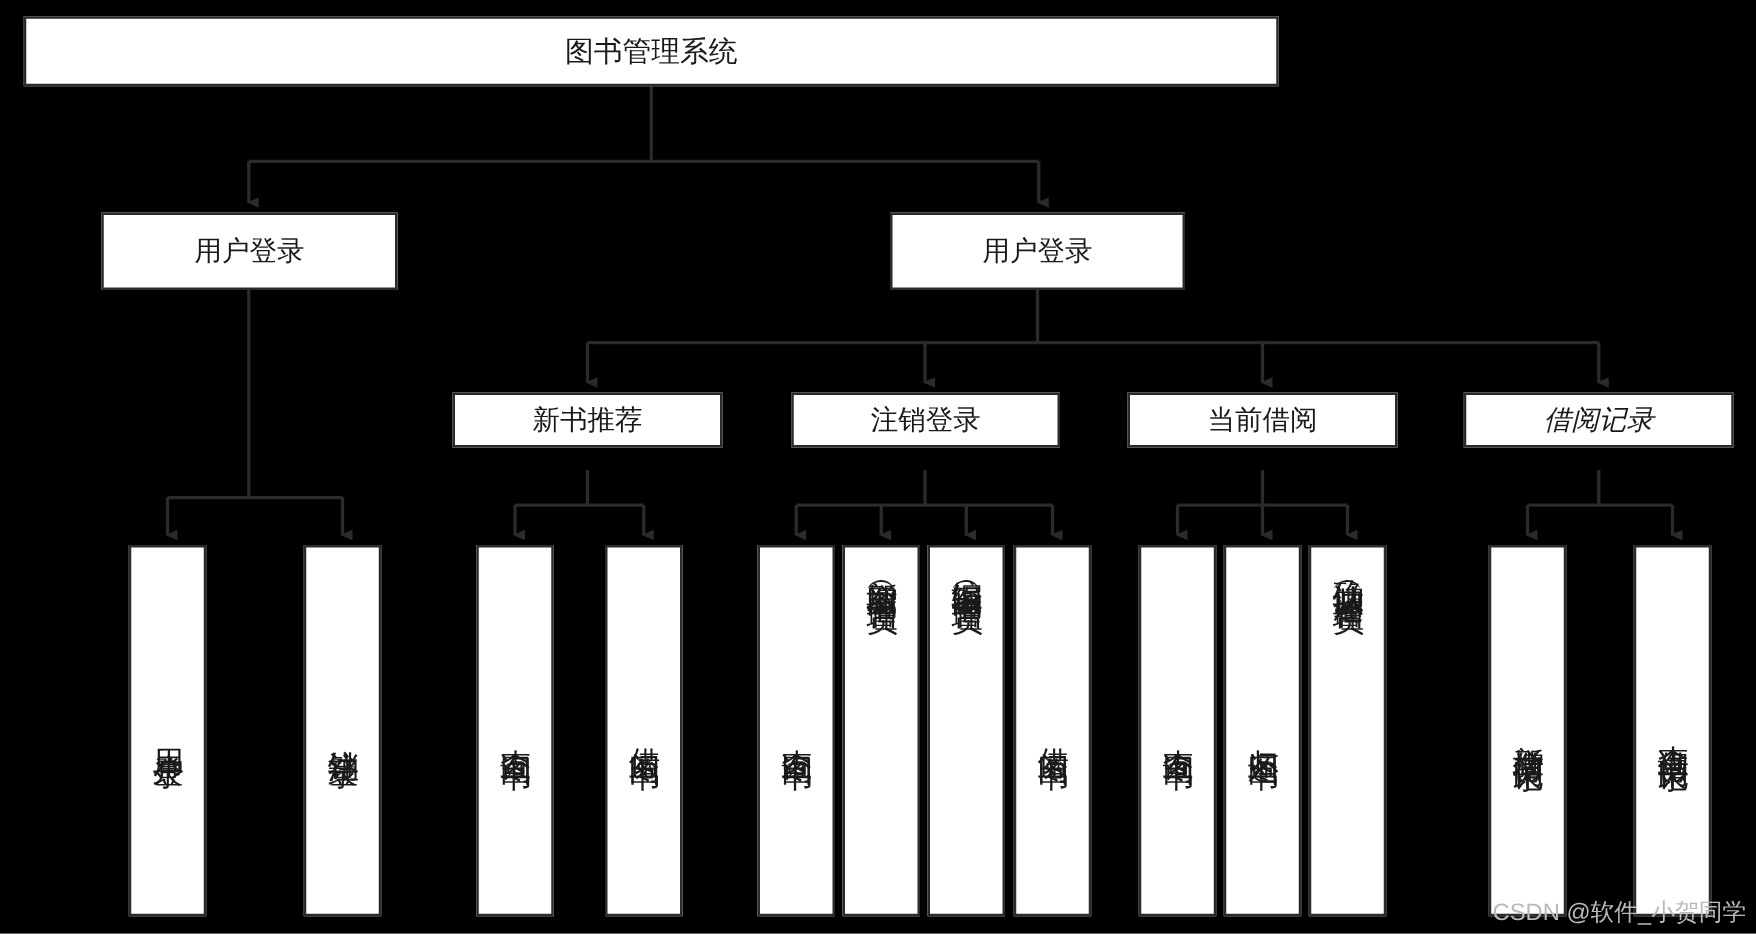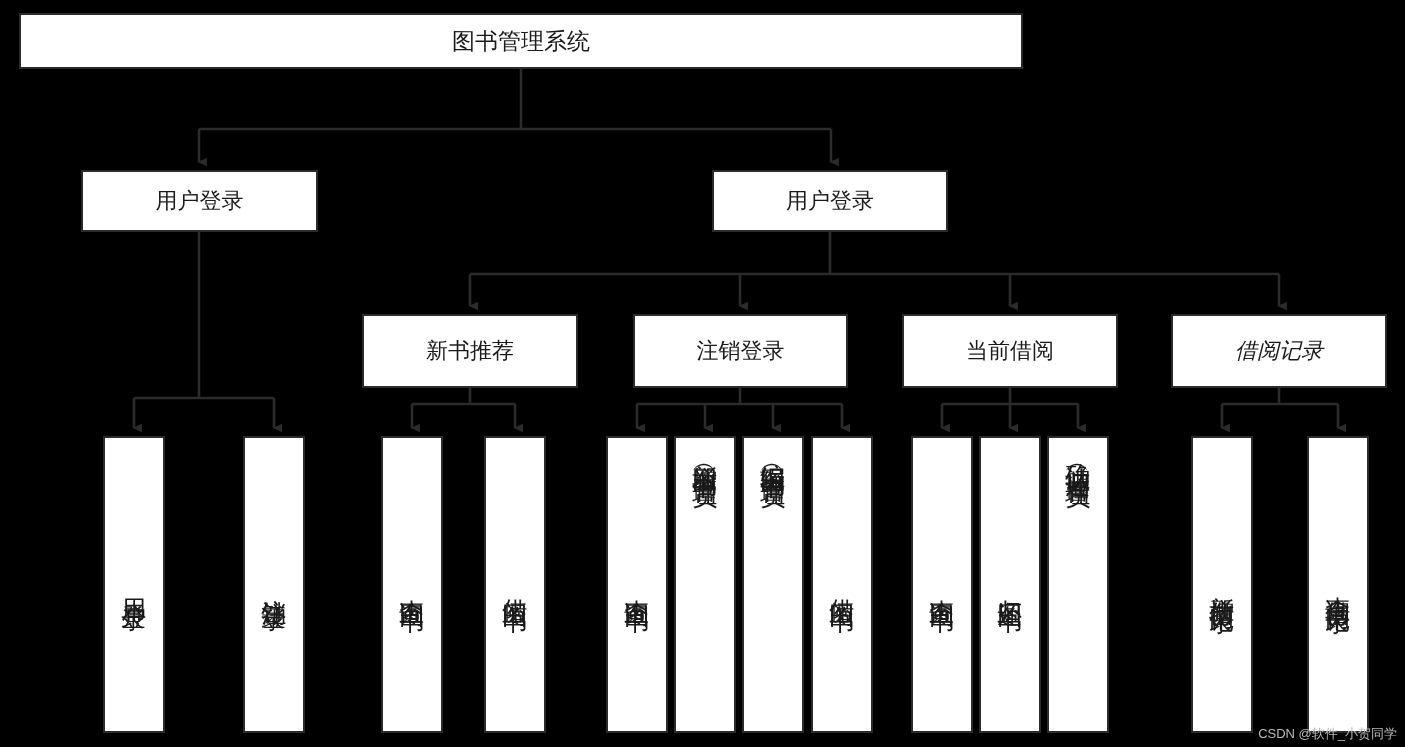--- a/index.html
+++ b/index.html
@@ -50,21 +50,21 @@
   }
   .node.root .label { font-size: 23px; }
 
   
   .node.lvl2 { height: 62px; }
   .node.lvl2 .label { font-size: 22px; }
   .node.n-user-login { left: 81px;  top: 170px; width: 237px; }
   .node.n-book-mgmt  { left: 712px; top: 170px; width: 236px; }
 
   
-  .node.lvl3 { top: 314px; height: 74px; }
+  .node.lvl3 { top: 314px; height: 44px; }
   .node.lvl3 .label { font-size: 22px; }
   .node.n-new-books  { left: 362px;  width: 216px; }
   .node.n-borrow     { left: 633px;  width: 215px; }
   .node.n-current    { left: 902px;  width: 216px; }
   .node.n-records    { left: 1171px; width: 216px; font-style: italic; }
 
   
   .node.leaf {
     top: 436px;
     height: 297px;
@@ -79,21 +79,21 @@
     font-size: 25px;
     line-height: 1.05;
     letter-spacing: 3px;
     white-space: normal;
   }
 
   .watermark {
     position: absolute;
     right: 8px;
     bottom: 4px;
-    font-size: 13px;
+    font-size: 19px;
     color: #b9b9b9;
     white-space: nowrap;
   }
 </style>
 </head>
 <body>
 
 <div id="canvas">
 
   <svg class="connectors" viewBox="0 0 1405 747">

